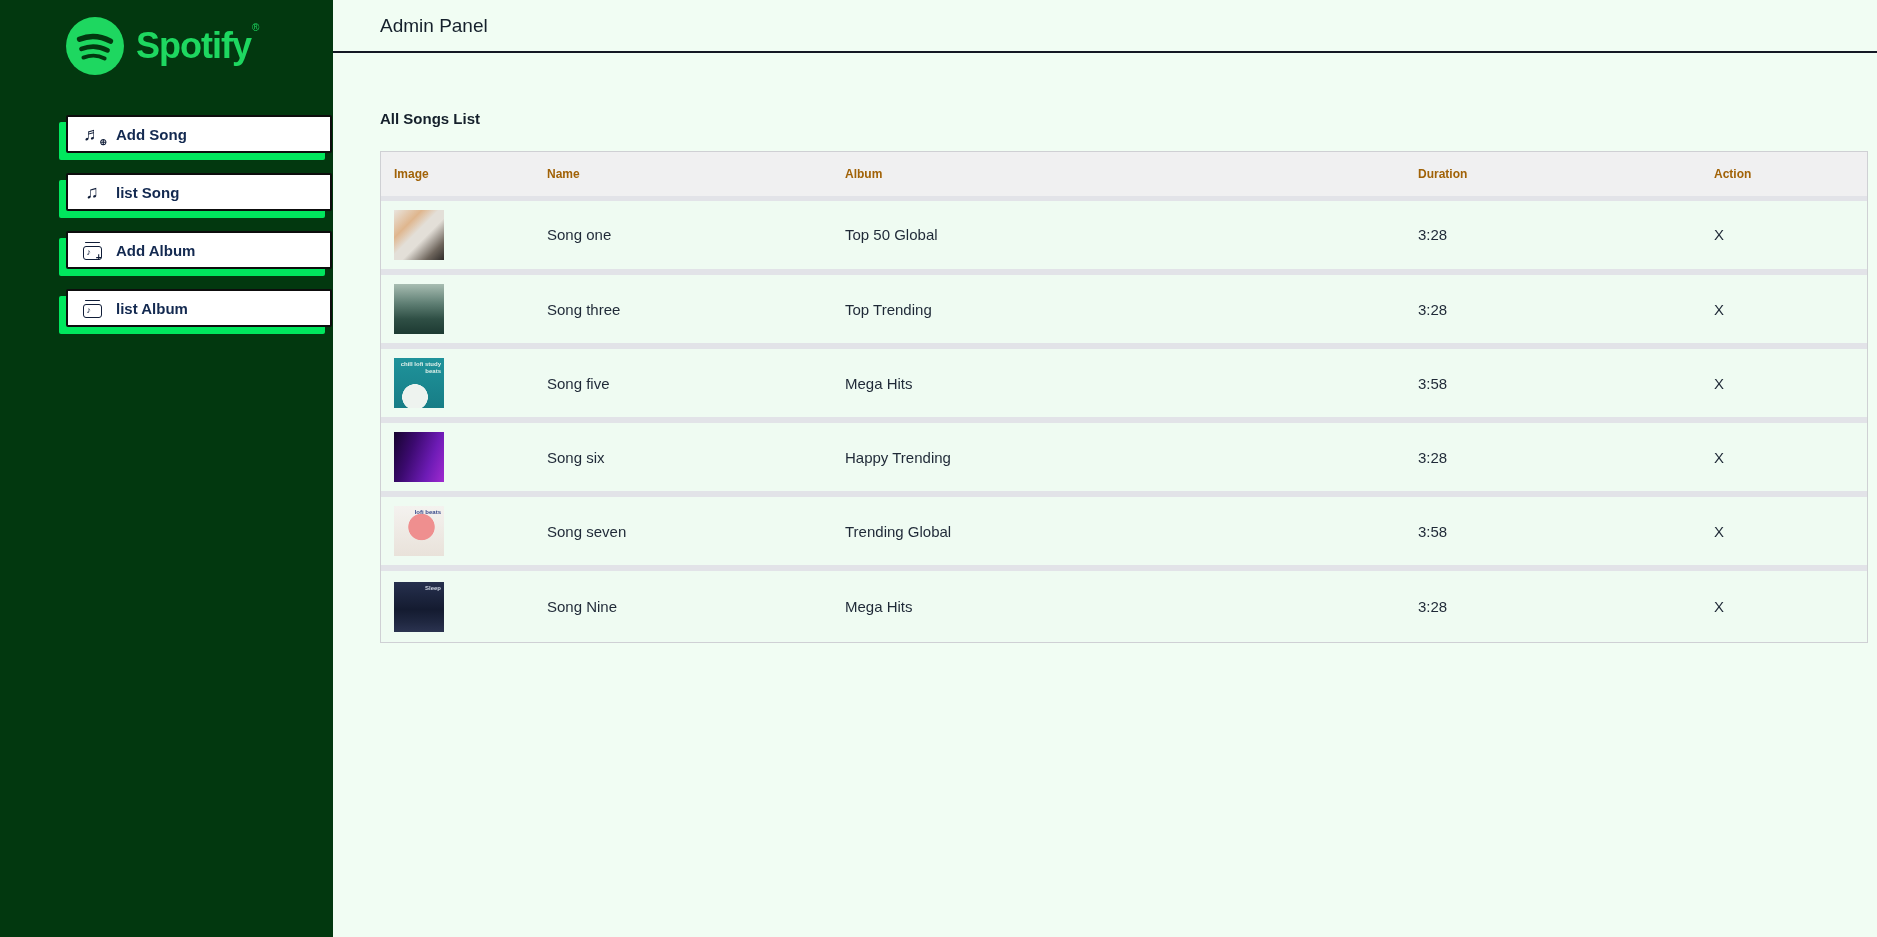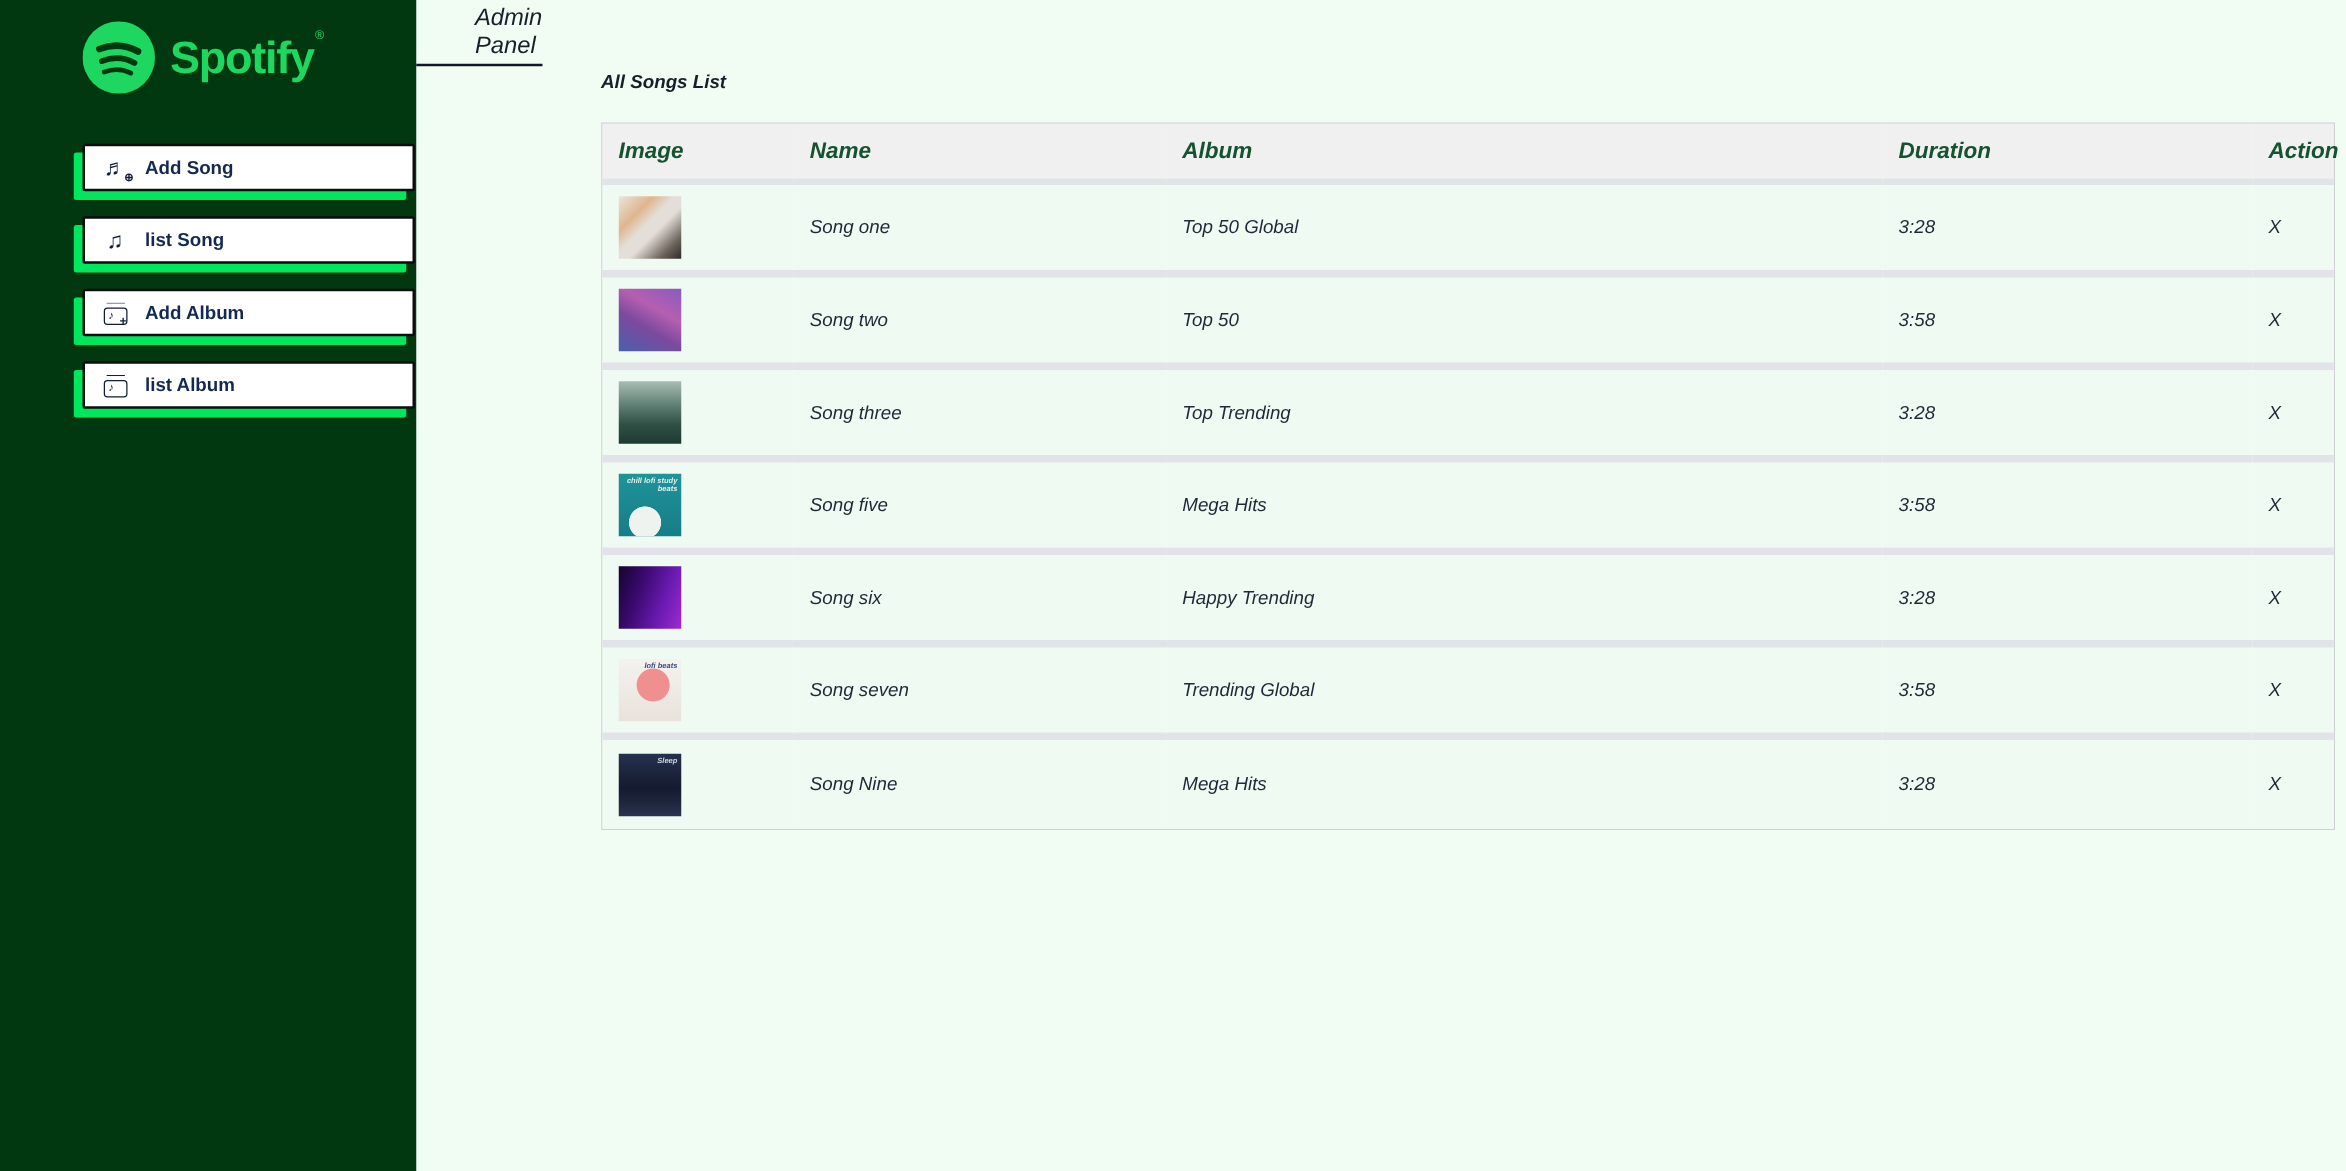--- a/index.html
+++ b/index.html
@@ -34,30 +34,30 @@
   }
   .btn-icon{width:24px;position:relative;color:#101d38;display:inline-flex;justify-content:center;}
   .note-glyph{font-size:18px;line-height:1;}
   .mini-badge{position:absolute;right:-3px;bottom:-4px;font-size:9px;line-height:1;}
   .album-box{width:19px;height:14px;border:1.7px solid #101d38;border-radius:3px;position:relative;margin-top:5px;}
   .album-box::before{content:'';position:absolute;top:-5px;left:1px;right:1px;border-top:1.7px solid #101d38;border-radius:2px;}
   .album-box .inner-note{position:absolute;left:3px;top:-1px;font-size:9px;line-height:1.4;}
   .mini-plus{position:absolute;right:-1px;bottom:-4px;font-size:10px;font-weight:bold;line-height:1;}
 
   
-  .main{flex:1;display:flex;flex-direction:row;font-style:italic;}
+  .main{flex:1;display:flex;flex-direction:column;}
   .topbar{height:53px;border-bottom:2px solid var(--divider_dark);display:flex;align-items:center;padding-left:47px;}
   .topbar-title{font-size:19px;color:#15202b;}
   .content{padding:0 9px 0 47px;}
   .section-title{margin-top:57px;font-size:15px;color:#15202b;}
 
   .table-wrap{margin-top:24px;border:1px solid var(--table_border);}
   table{width:100%;border-collapse:collapse;table-layout:fixed;}
   th{
-    background:var(--table_header_bg);height:46px;text-align:left;font-size:18px;color:#14532d;
+    background:var(--table_header_bg);height:46px;text-align:left;font-size:12px;color:#a16207;
     padding-left:13px;border-bottom:5px solid var(--row_gap);
   }
   td{
     background:var(--row_bg);height:74px;font-size:15px;color:var(--text_dark);
     padding-left:13px;border-bottom:6px solid var(--row_gap);vertical-align:middle;
   }
   tr:last-child td{border-bottom:none;}
   .col-image{width:153px;} .col-name{width:298px;} .col-album{width:573px;} .col-duration{width:296px;}
   .cover{width:50px;height:50px;position:relative;overflow:hidden;background:#ccc;}
   .cover-text{position:absolute;top:3px;right:3px;font-size:6px;line-height:1.15;text-align:right;max-width:44px;font-weight:bold;}
@@ -142,33 +142,20 @@
                 </td>
                 <td>Song one</td>
                 <td>Top 50 Global</td>
                 <td>3:28</td>
                 <td>
                   <span class="action-x">X</span>
                 </td>
               </tr>
               <tr>
                 <td>
-                  <div class="cover" style=";background:linear-gradient(210deg,#8a5bbf 0%,#b55fb0 35%,#7b4a9e 60%,#4a5fae 100%)">
-                    <span class="cover-text"></span>
-                  </div>
-                </td>
-                <td>Song two</td>
-                <td>Top 50</td>
-                <td>3:58</td>
-                <td>
-                  <span class="action-x">X</span>
-                </td>
-              </tr>
-              <tr>
-                <td>
                   <div class="cover" style=";background:linear-gradient(180deg,#a8bdb2 0%,#5d7d72 40%,#2f4f45 70%,#1d3a32 100%)">
                     <span class="cover-text"></span>
                   </div>
                 </td>
                 <td>Song three</td>
                 <td>Top Trending</td>
                 <td>3:28</td>
                 <td>
                   <span class="action-x">X</span>
                 </td>

